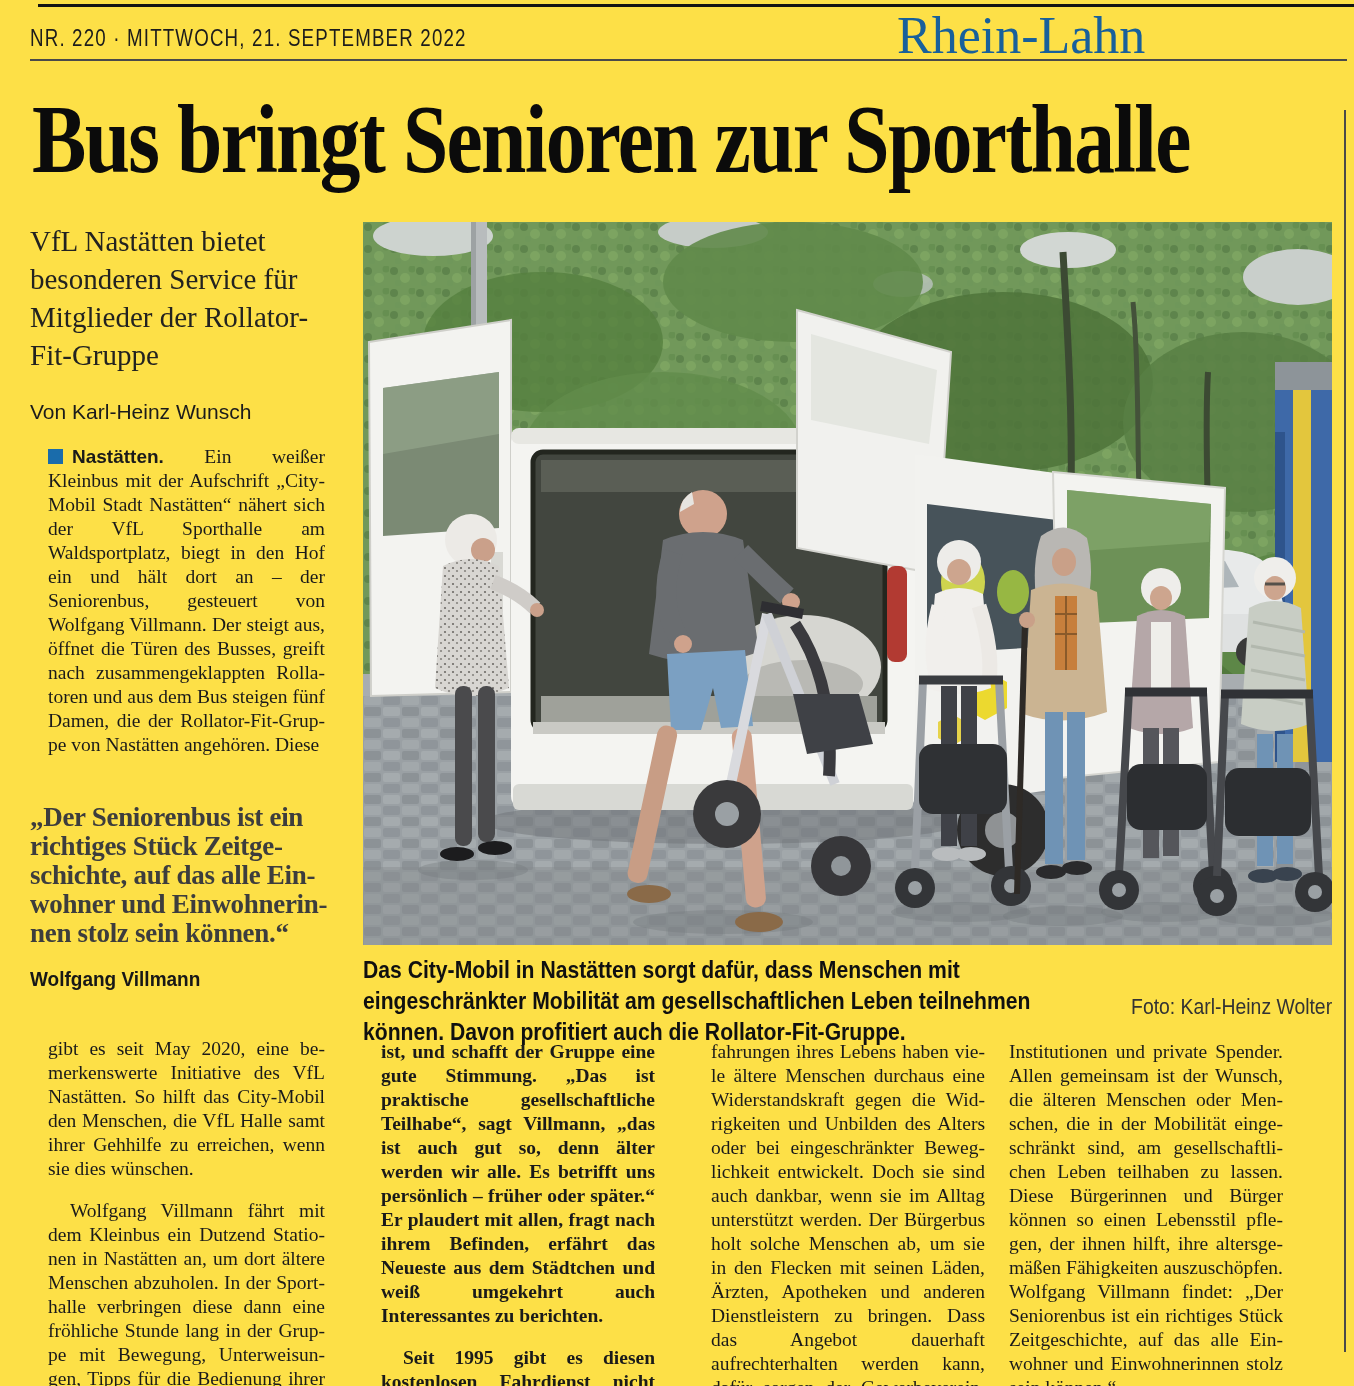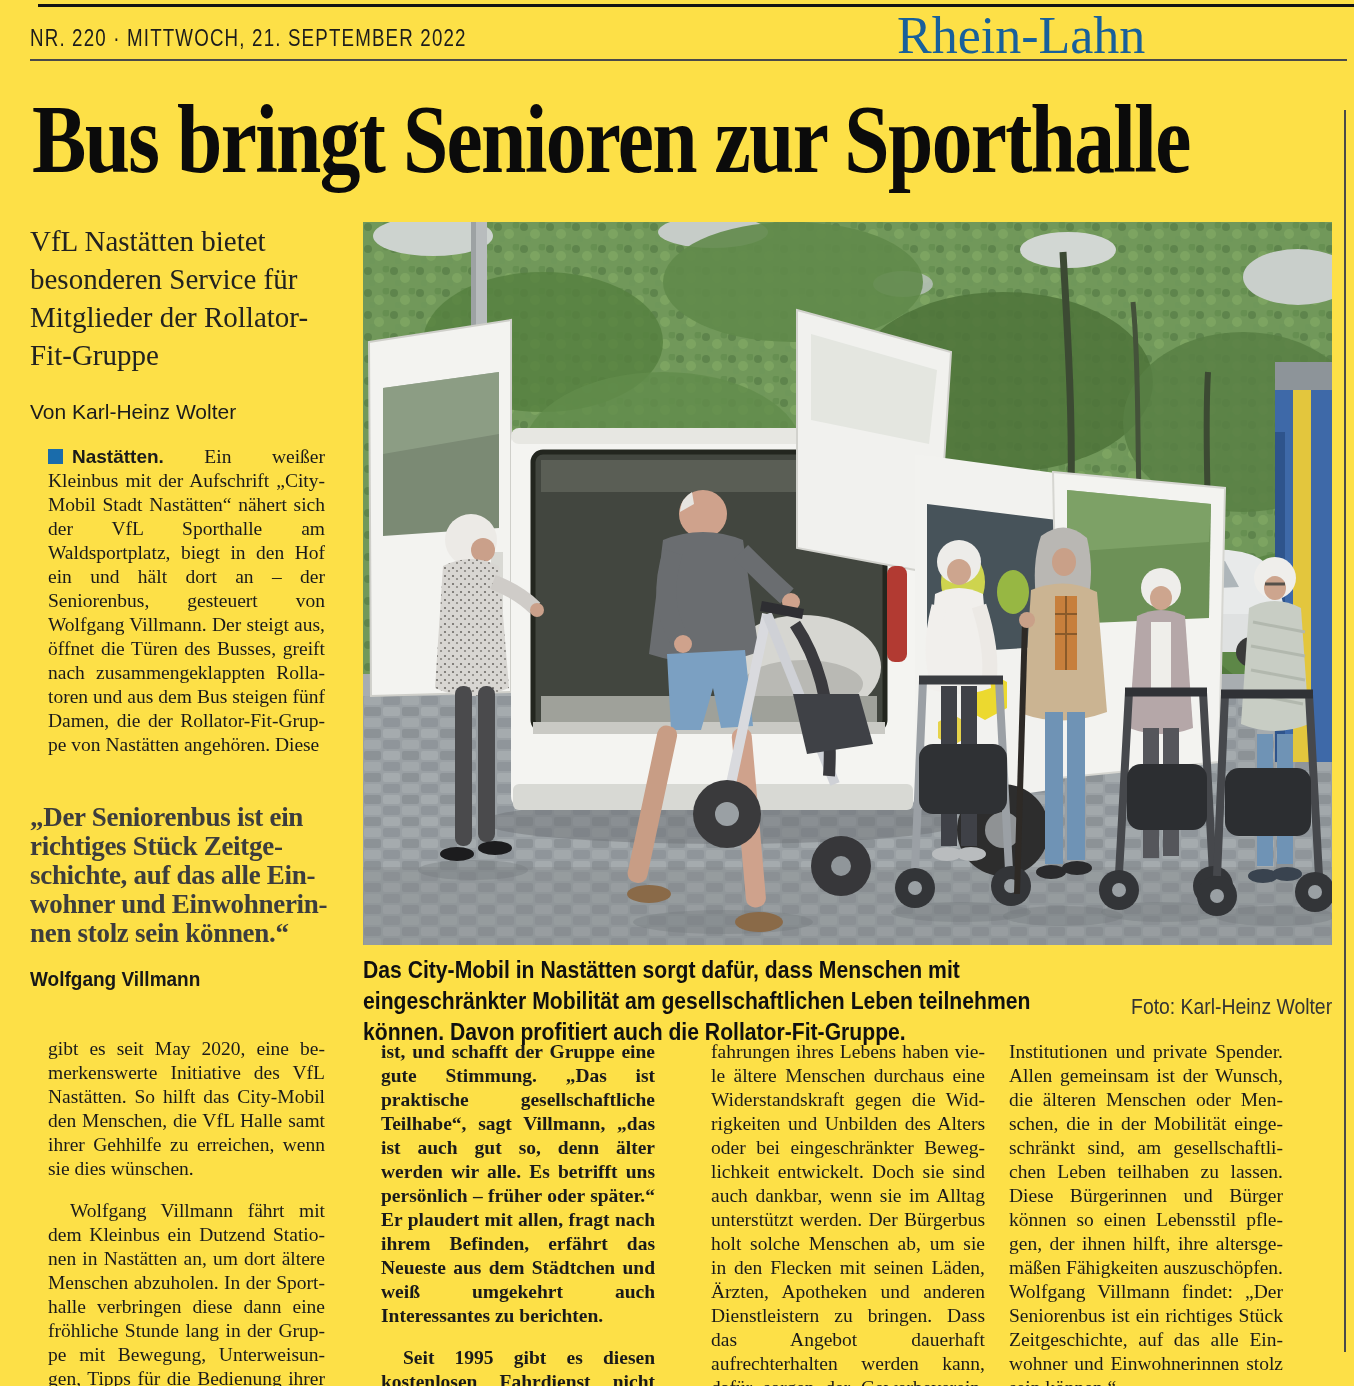--- a/index.html
+++ b/index.html
@@ -58,21 +58,21 @@
   <div class="rule-top"></div>
   <div class="issue-line">NR. 220 · MITTWOCH, 21. SEPTEMBER 2022</div>
   <div class="section-title">Rhein-Lahn</div>
   <div class="rule-mid"></div>
   <div class="vrule"></div>
 
   <h1 class="headline">Bus bringt Senioren zur Sporthalle</h1>
 
   <div class="left-col">
     <p class="deck">VfL Nastätten bietet besonderen Service für Mitglieder der Rollator-Fit-Gruppe</p>
-    <p class="byline">Von Karl-Heinz Wolter</p>
+    <p class="byline">Von Karl-Heinz Wunsch</p>
     <p class="bodytext"><span class="lead-marker"></span><span class="lead-location">Nastätten.</span>
       <span>Ein weißer Kleinbus mit der Aufschrift „City-Mobil Stadt Nastätten“ nähert sich der VfL Sporthalle am Waldsportplatz, biegt in den Hof ein und hält dort an – der Seniorenbus, gesteuert von Wolfgang Villmann. Der steigt aus, öffnet die Türen des Busses, greift nach zusammengeklappten Rolla­toren und aus dem Bus steigen fünf Damen, die der Rollator-Fit-Grup­pe von Nastätten angehören. Diese</span></p>
     <p class="pull-quote">„Der Seniorenbus ist ein richtiges Stück Zeitge­schichte, auf das alle Ein­wohner und Einwohnerin­nen stolz sein können.“</p>
     <p class="quote-attribution">Wolfgang Villmann</p>
     <div class="col1-lower">
       <p class="bodytext">gibt es seit May 2020, eine be­merkenswerte Initiative des VfL Nastätten. So hilft das City-Mobil den Menschen, die VfL Halle samt ihrer Gehhilfe zu erreichen, wenn sie dies wünschen.</p>
       <p class="bodytext indent">Wolfgang Villmann fährt mit dem Kleinbus ein Dutzend Statio­nen in Nastätten an, um dort ältere Menschen abzuholen. In der Sport­halle verbringen diese dann eine fröhliche Stunde lang in der Grup­pe mit Bewegung, Unterweisun­gen, Tipps für die Bedienung ihrer Gehhilfen und natürlich auch mit Gesprächen. Denise Lang leitet diese Gruppe, die für alle kostenlos</p>
     </div>
   </div>
 

